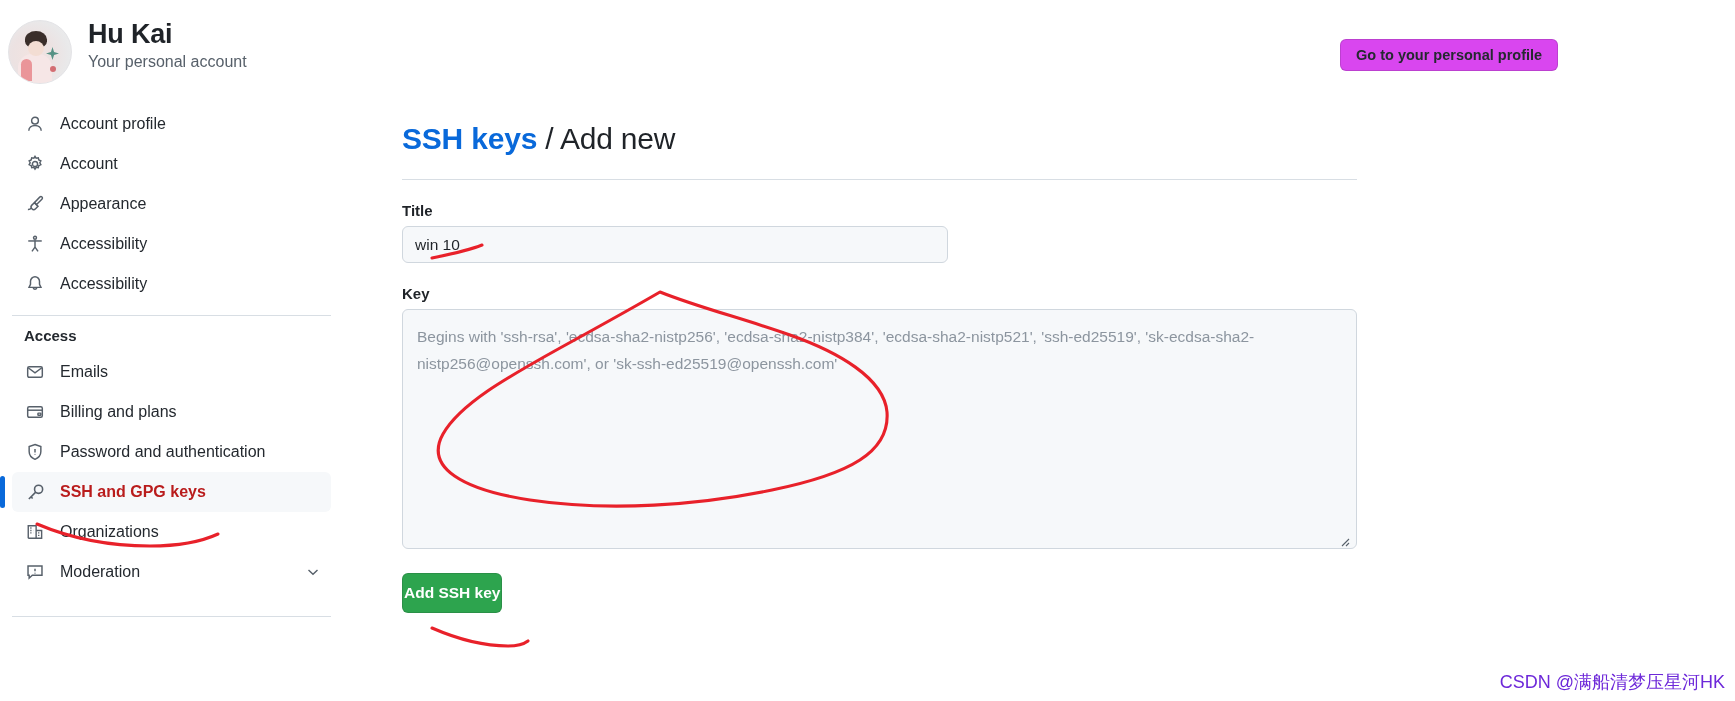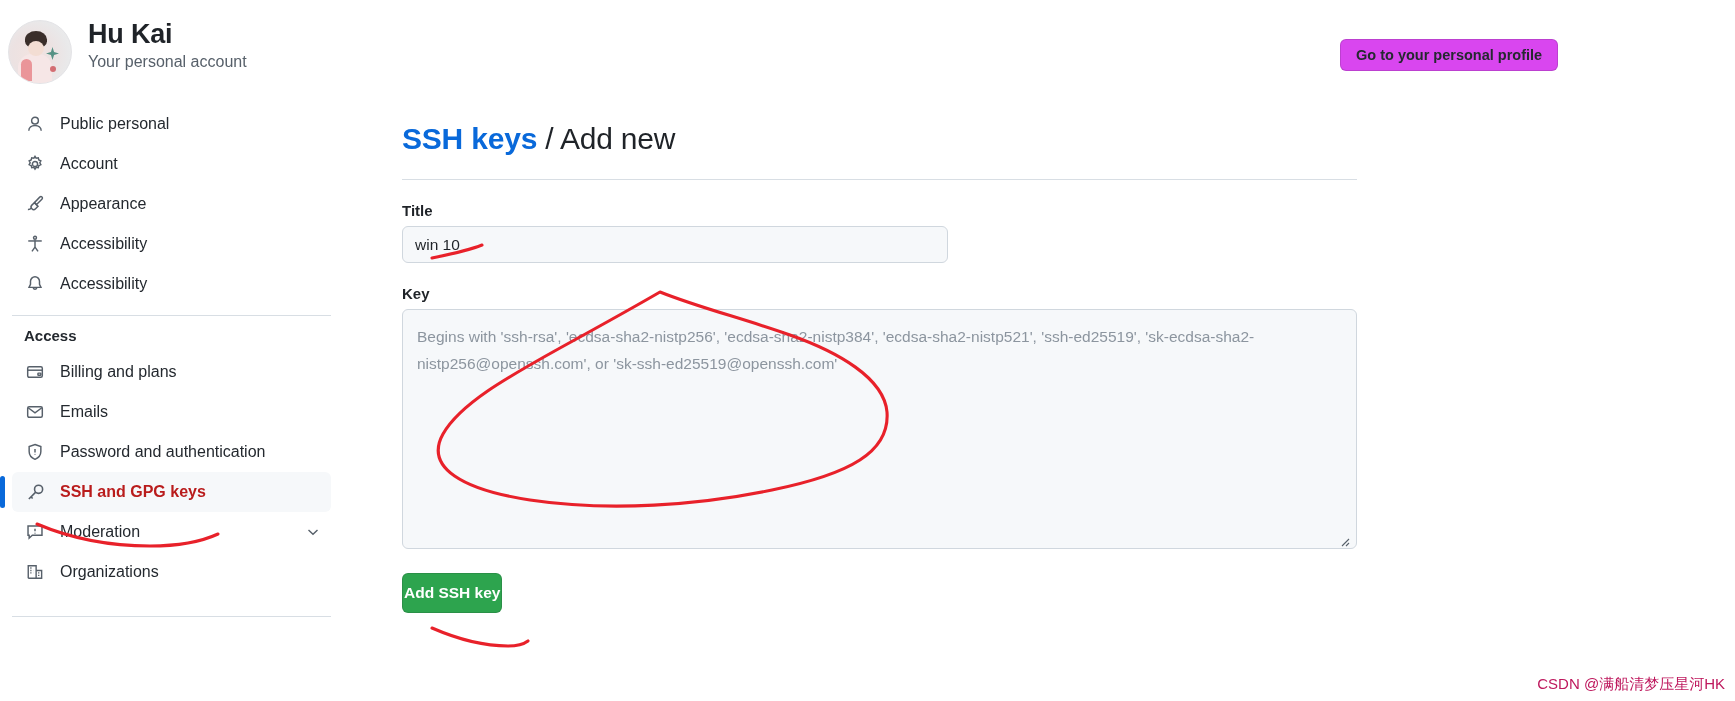--- a/index.html
+++ b/index.html
@@ -141,21 +141,21 @@
     border-radius: 6px; color: #ffffff; font-size: 15.5px; font-weight: 700;
     cursor: pointer;
   }
 
   
   .annot { position: absolute; left: 0; top: 0; width: 1735px; height: 701px; pointer-events: none; }
 
   
   .watermark {
     position: absolute; right: 10px; bottom: 7px;
-    font-size: 15px; color: #be185d; white-space: nowrap;
+    font-size: 18px; color: #6d28d9; white-space: nowrap;
   }
 </style>
 </head>
 <body>
 
 <div class="page">
 
   <div class="header">
     <div class="avatar">
       <div class="body"></div>
@@ -172,21 +172,21 @@
 
   <div class="sidebar">
 
     <div class="nav-item">
       <span class="ico">
         <svg width="18" height="18" viewBox="0 0 16 16" fill="none" stroke="currentColor" stroke-width="1.3">
           <circle cx="8" cy="5" r="3"></circle>
             <path d="M2.5 14c0-3 2.5-4.7 5.5-4.7S13.5 11 13.5 14"></path>
         </svg>
       </span>
-      <span>Public personal</span>
+      <span>Account profile</span>
     </div>
 
     <div class="nav-item">
       <span class="ico">
         <svg width="18" height="18" viewBox="0 0 16 16" fill="none" stroke="currentColor" stroke-width="1.3">
           <circle cx="8" cy="8" r="2.3"></circle>
           <path d="M8 1.2l1 1.6 1.9-.3.5 1.9 1.8.8-.9 1.7.9 1.7-1.8.8-.5 1.9-1.9-.3-1 1.6-1-1.6-1.9.3-.5-1.9-1.8-.8.9-1.7-.9-1.7 1.8-.8.5-1.9 1.9.3z"></path>
         </svg>
       </span>
       <span>Account</span>
@@ -227,35 +227,35 @@
     </div>
 
     <div class="nav-divider"></div>
 
     <div class="nav-group-title">Access</div>
 
     <div class="nav-item">
       <span class="ico">
         <svg width="18" height="18" viewBox="0 0 16 16" fill="none" stroke="currentColor" stroke-width="1.3">
           <rect x="1.5" y="3.3" width="13" height="9.4" rx="1.3"></rect>
+          <path d="M1.9 4.2L8 8.8l6.1-4.6"></path>
+        </svg>
+      </span>
+      <span>Emails</span>
+    </div>
+
+    <div class="nav-item">
+      <span class="ico">
+        <svg width="18" height="18" viewBox="0 0 16 16" fill="none" stroke="currentColor" stroke-width="1.3">
+          <rect x="1.5" y="3.3" width="13" height="9.4" rx="1.3"></rect>
           <path d="M1.5 6.4h13"></path>
             <rect x="10.6" y="9" width="2.6" height="1.9" rx=".5"></rect>
         </svg>
       </span>
       <span>Billing and plans</span>
-    </div>
-
-    <div class="nav-item">
-      <span class="ico">
-        <svg width="18" height="18" viewBox="0 0 16 16" fill="none" stroke="currentColor" stroke-width="1.3">
-          <rect x="1.5" y="3.3" width="13" height="9.4" rx="1.3"></rect>
-          <path d="M1.9 4.2L8 8.8l6.1-4.6"></path>
-        </svg>
-      </span>
-      <span>Emails</span>
     </div>
 
     <div class="nav-item">
       <span class="ico">
         <svg width="18" height="18" viewBox="0 0 16 16" fill="none" stroke="currentColor" stroke-width="1.3">
           <path d="M8 1.3l5.2 1.9v4.3c0 3.2-2.2 5.7-5.2 7-3-1.3-5.2-3.8-5.2-7V3.2z"></path>
           <path d="M8 5.4v3"></path>
             <circle cx="8" cy="10" r=".55" fill="currentColor" stroke="none"></circle>
         </svg>
       </span>
@@ -268,43 +268,43 @@
           <circle cx="10.6" cy="5.3" r="3.4"></circle>
           <path d="M8.2 7.7L2.4 13.5"></path>
             <path d="M4.2 11.7l1.4 1.4"></path>
         </svg>
       </span>
       <span>SSH and GPG keys</span>
     </div>
 
     <div class="nav-item">
       <span class="ico">
+        <svg width="18" height="18" viewBox="0 0 16 16" fill="none" stroke="currentColor" stroke-width="1.25">
+          <path d="M2 13.6V2.4h7v11.2"></path>
+            <path d="M9 6.6h4.9v7H2"></path>
+          <path d="M3.8 4.4h1.1M7 4.4h0M3.8 6.6h1.1M6.9 6.6h.1M3.8 8.8h1.1M6.9 8.8h.1M10.7 8.8h1.2M10.7 11h1.2"></path>
+        </svg>
+      </span>
+      <span>Organizations</span>
+    </div>
+
+    <div class="nav-item">
+      <span class="ico">
         <svg width="18" height="18" viewBox="0 0 16 16" fill="none" stroke="currentColor" stroke-width="1.3">
           <path d="M1.8 2.6h12.4v8.3H5.6l-2.8 2.6v-2.6H1.8z"></path>
           <path d="M8 5v2.4"></path>
             <circle cx="8" cy="9" r=".5" fill="currentColor" stroke="none"></circle>
         </svg>
       </span>
       <span>Moderation</span>
       <span class="chev">
         <svg width="16" height="16" viewBox="0 0 16 16" fill="none" stroke="currentColor" stroke-width="1.4">
           <path d="M3.5 6l4.5 4.3L12.5 6"></path>
         </svg>
       </span>
-    </div>
-
-    <div class="nav-item">
-      <span class="ico">
-        <svg width="18" height="18" viewBox="0 0 16 16" fill="none" stroke="currentColor" stroke-width="1.25">
-          <path d="M2 13.6V2.4h7v11.2"></path>
-            <path d="M9 6.6h4.9v7H2"></path>
-          <path d="M3.8 4.4h1.1M7 4.4h0M3.8 6.6h1.1M6.9 6.6h.1M3.8 8.8h1.1M6.9 8.8h.1M10.7 8.8h1.2M10.7 11h1.2"></path>
-        </svg>
-      </span>
-      <span>Organizations</span>
     </div>
 
     <div class="sidebar-bottom-rule"></div>
   </div>
 
   <div class="main">
     <h1 class="page-title">
       <span class="link">SSH keys</span><span> / </span><span>Add new</span>
     </h1>
     <div class="title-rule"></div>

